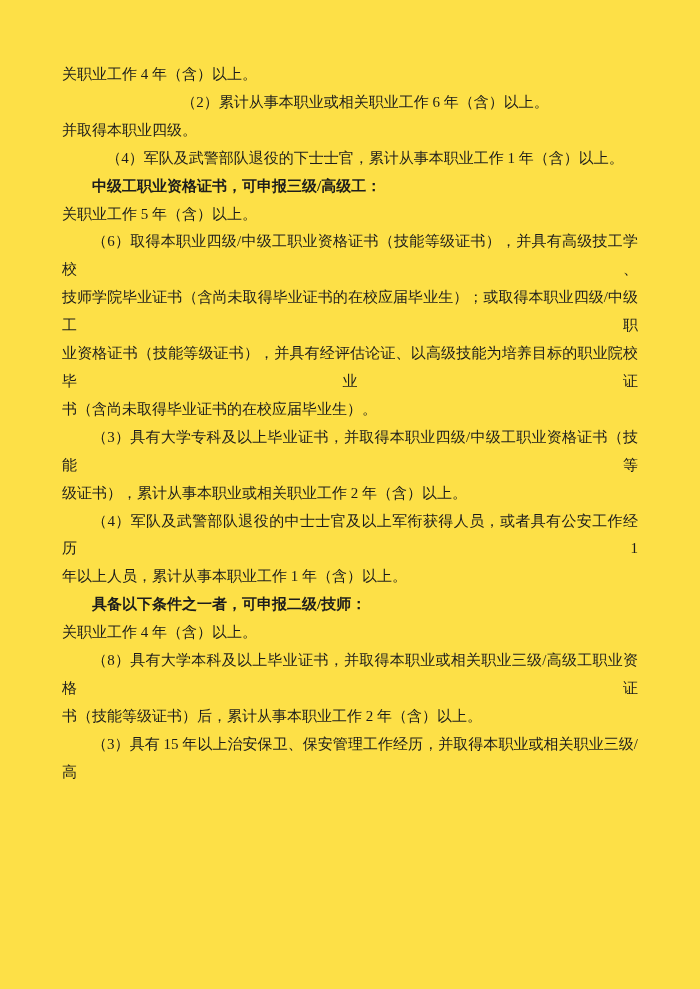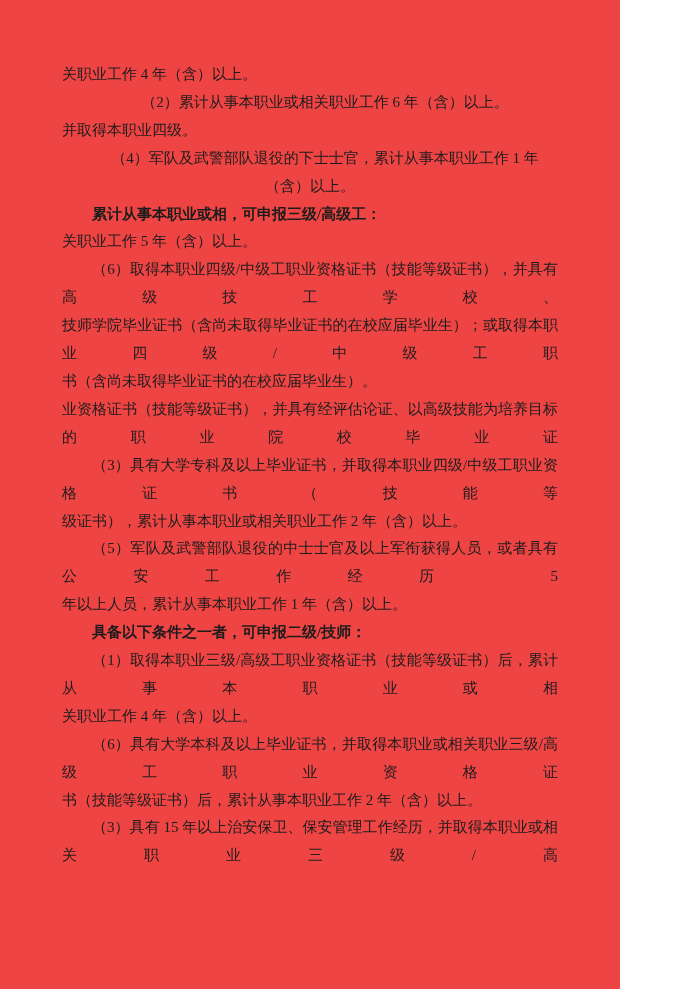--- a/index.html
+++ b/index.html
@@ -9,23 +9,23 @@
   }
   body {
     width: 700px;
     height: 989px;
     overflow: hidden;
     font-family: "Liberation Serif", "DejaVu Serif", serif;
     color: #1c1c1c;
   }
   .doc-page {
     box-sizing: border-box;
-    width: 620px;
+    width: 700px;
     height: 989px;
-    background: #ef4444;
+    background: #fde047;
     padding: 61px 62px 0 62px;
   }
   .doc-body {
     font-size: 15px;
     line-height: 27.9px;
   }
   .line {
     white-space: normal;
   }
   
@@ -50,32 +50,31 @@
 </style>
 </head>
 <body>
 
 <div class="doc-page">
   <div class="doc-body">
     <div class="line cont">关职业工作 4 年（含）以上。</div>
     <div class="line first">（2）累计从事本职业或相关职业工作 6 年（含）以上。</div>
     <div class="line cont">并取得本职业四级。</div>
     <div class="line first">（4）军队及武警部队退役的下士士官，累计从事本职业工作 1 年（含）以上。</div>
-    <div class="line heading">累计从事本职业或相，可申报三级/高级工：</div>
+    <div class="line heading">中级工职业资格证书，可申报三级/高级工：</div>
     <div class="line cont">关职业工作 5 年（含）以上。</div>
     <div class="line first fill">（6）取得本职业四级/中级工职业资格证书（技能等级证书），并具有高级技工学校、</div>
     <div class="line cont fill">技师学院毕业证书（含尚未取得毕业证书的在校应届毕业生）；或取得本职业四级/中级工职</div>
+    <div class="line cont fill">业资格证书（技能等级证书），并具有经评估论证、以高级技能为培养目标的职业院校毕业证</div>
     <div class="line cont">书（含尚未取得毕业证书的在校应届毕业生）。</div>
-    <div class="line cont fill">业资格证书（技能等级证书），并具有经评估论证、以高级技能为培养目标的职业院校毕业证</div>
     <div class="line first fill">（3）具有大学专科及以上毕业证书，并取得本职业四级/中级工职业资格证书（技能等</div>
     <div class="line cont">级证书），累计从事本职业或相关职业工作 2 年（含）以上。</div>
-    <div class="line first fill">（5）军队及武警部队退役的中士士官及以上军衔获得人员，或者具有公安工作经历 5</div>
+    <div class="line first fill">（4）军队及武警部队退役的中士士官及以上军衔获得人员，或者具有公安工作经历 1</div>
     <div class="line cont">年以上人员，累计从事本职业工作 1 年（含）以上。</div>
     <div class="line heading">具备以下条件之一者，可申报二级/技师：</div>
-    <div class="line first fill">（1）取得本职业三级/高级工职业资格证书（技能等级证书）后，累计从事本职业或相</div>
     <div class="line cont">关职业工作 4 年（含）以上。</div>
-    <div class="line first fill">（6）具有大学本科及以上毕业证书，并取得本职业或相关职业三级/高级工职业资格证</div>
+    <div class="line first fill">（8）具有大学本科及以上毕业证书，并取得本职业或相关职业三级/高级工职业资格证</div>
     <div class="line cont">书（技能等级证书）后，累计从事本职业工作 2 年（含）以上。</div>
     <div class="line first fill">（3）具有 15 年以上治安保卫、保安管理工作经历，并取得本职业或相关职业三级/高</div>
 
   </div>
 
 </div>
 
 </body></html>

